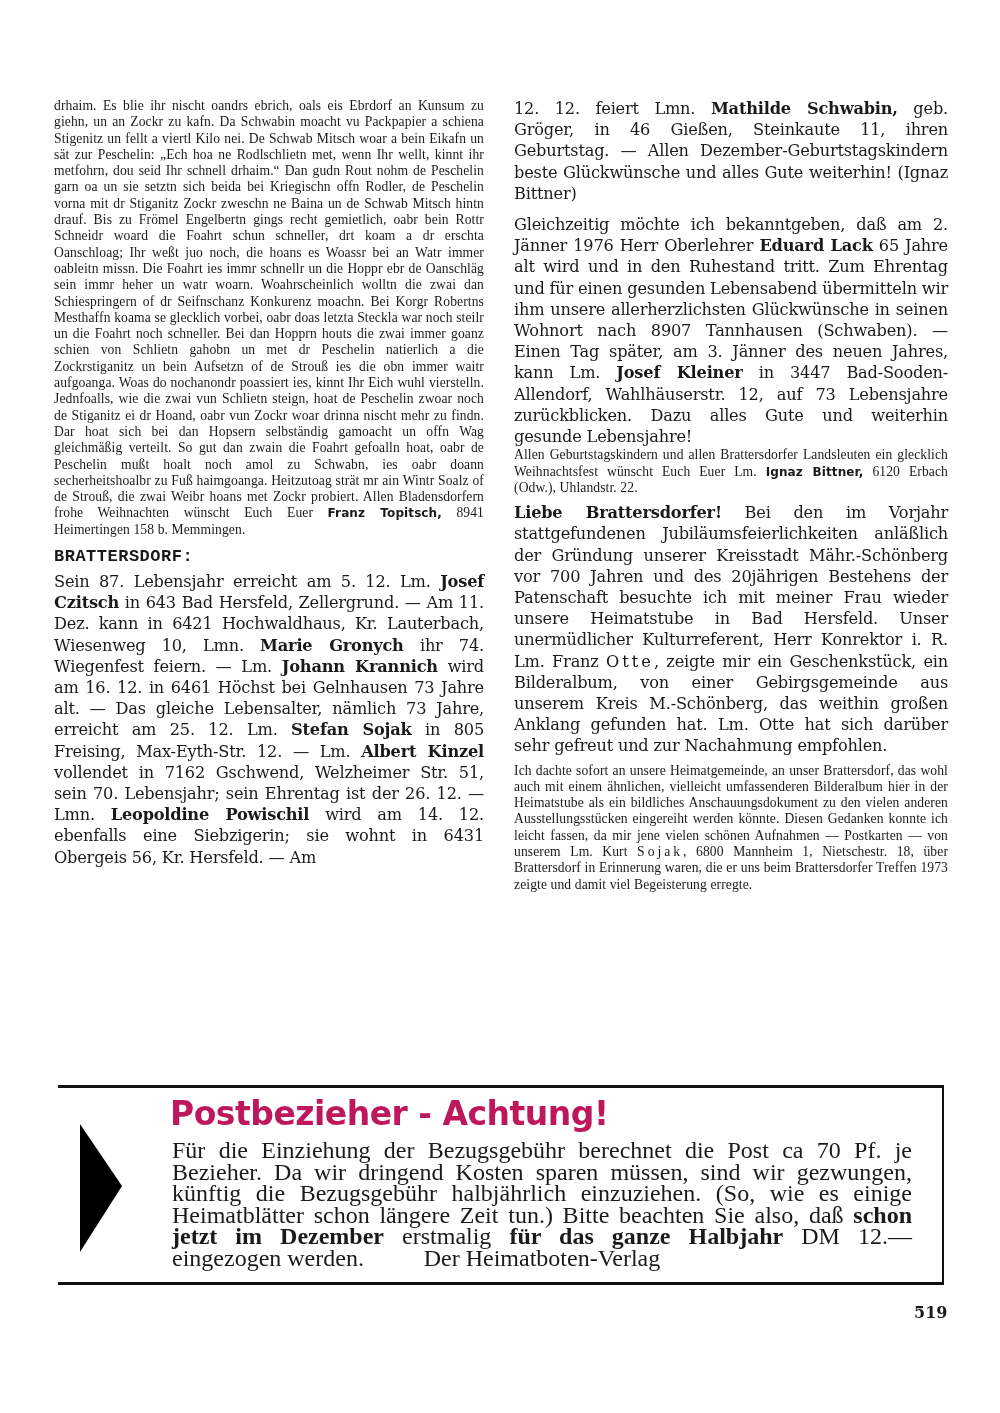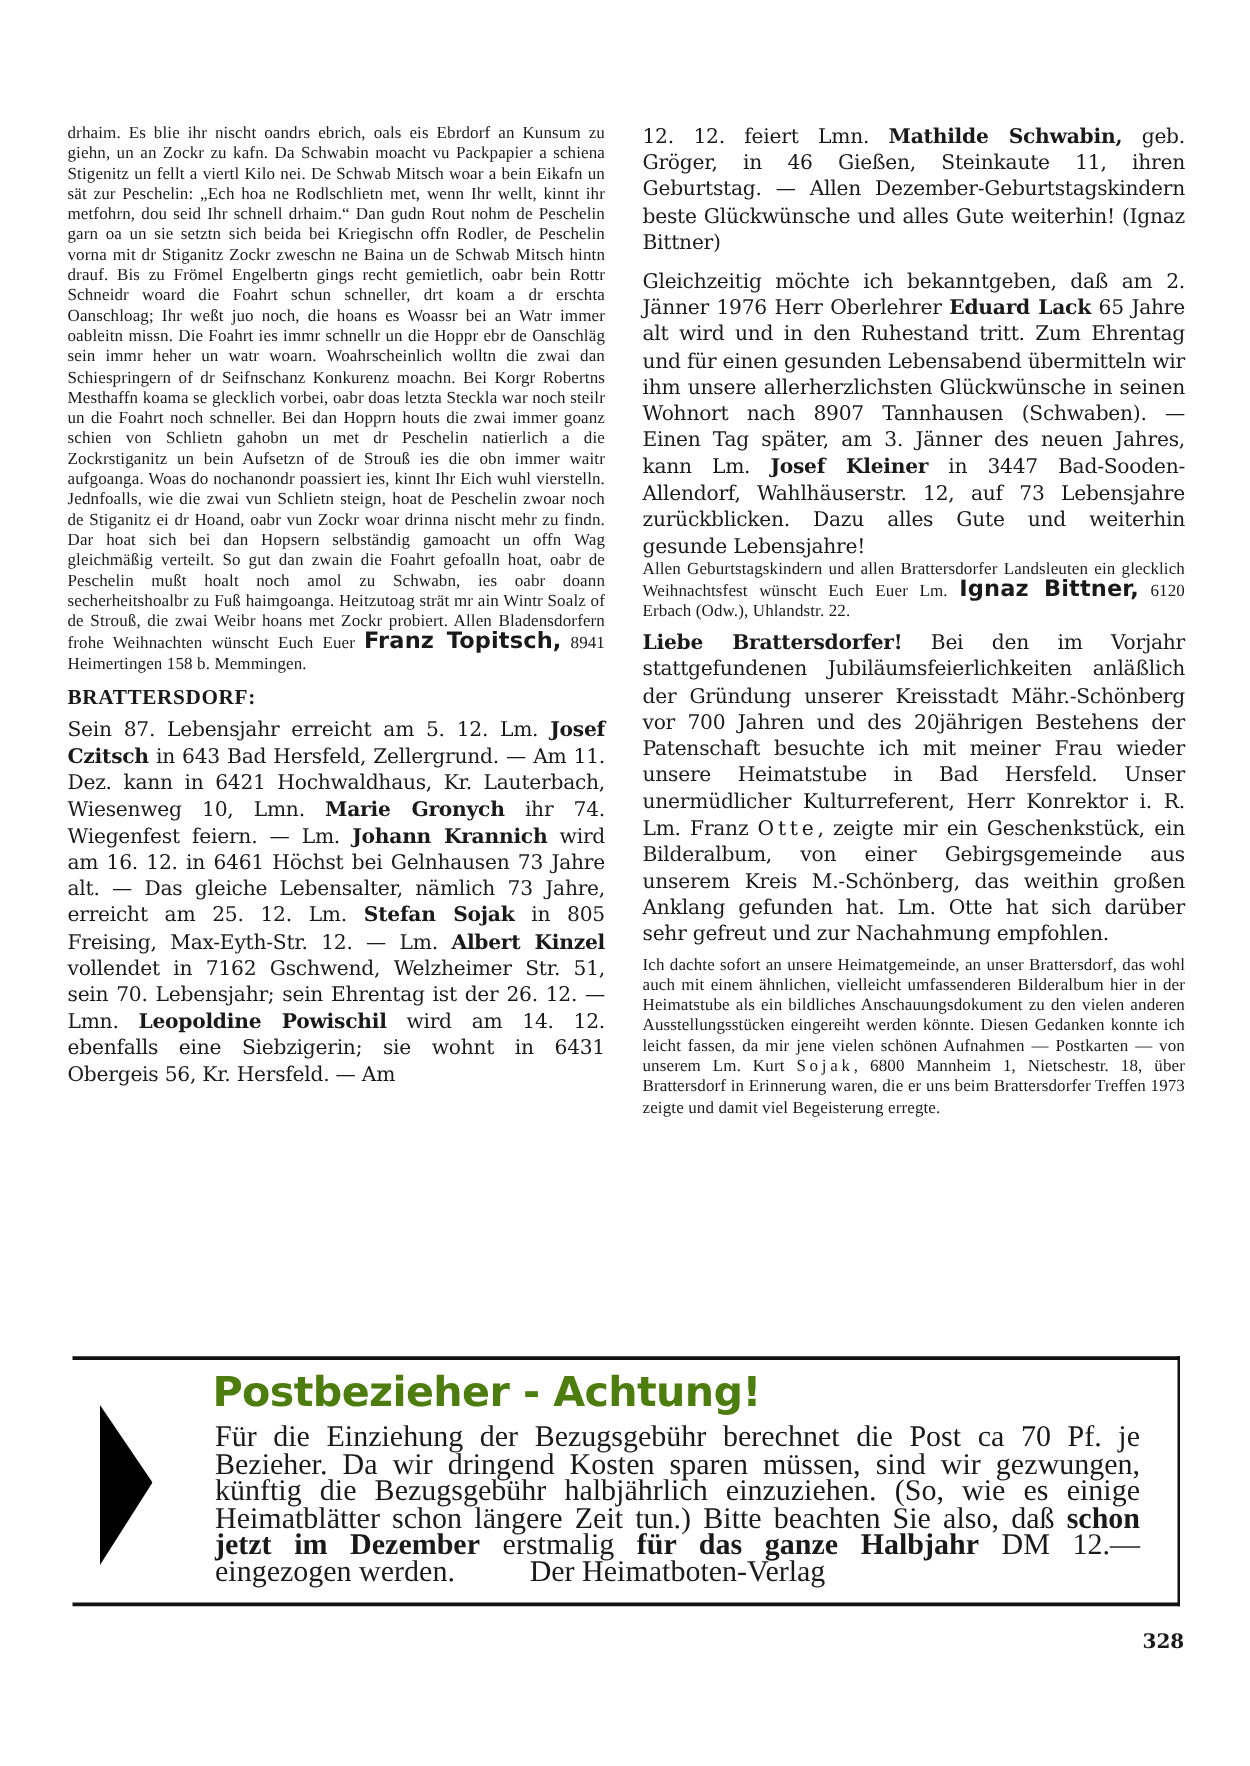--- a/index.html
+++ b/index.html
@@ -11,38 +11,38 @@
       font-family: "Liberation Serif", serif;
       font-size: 13.6px; line-height: 16.3px;
       text-align: justify; margin: 0; letter-spacing: 0.1px;
     }
     .large {
       font-family: "DejaVu Serif", serif;
       font-size: 16.2px; line-height: 21.2px;
       text-align: justify; margin: 0; letter-spacing: -0.2px;
     }
     .heading {
-      font-family: Liberation Serif, serif; font-weight: bold;
+      font-family: Liberation Mono, monospace; font-weight: bold;
       font-size: 17px; letter-spacing: 0.5px; margin: 9px 0 5px 0;
     }
     b { font-weight: bold; }
-    .grot { font-family: "DejaVu Sans", sans-serif; font-weight: bold; font-size: 18px; }
+    .grot { font-family: "DejaVu Sans", sans-serif; font-weight: bold; font-size: 12px; }
     .spaced { letter-spacing: 3px; margin-top: 48px; }
     .gap { height: 10px; }
     .gap-s { height: 6px; }
     .box {
       position: absolute; left: 58px; top: 1085px; width: 886px; height: 200px;
       border-top: 3px solid #111; border-bottom: 3px solid #111; border-right: 2px solid #111;
       box-sizing: border-box;
     }
     .arrow { position: absolute; left: 22px; top: 36px; width: 42px; height: 128px; }
     .box-title {
       position: absolute; left: 112px; top: 6px;
       font-family: "DejaVu Sans", sans-serif; font-weight: bold; font-size: 33px;
-      letter-spacing: -0.5px; color: #4d7c0f;
+      letter-spacing: -0.5px; color: #be185d;
     }
     .box-body {
       position: absolute; left: 114px; top: 52px; width: 740px;
       font-family: "Liberation Serif", serif; font-size: 24px; line-height: 21.5px;
       text-align: justify; margin: 0;
     }
     .signature { display: block; text-align: center; margin-top: -21.5px; }
     .page-number {
       position: absolute; left: 914px; top: 1303px;
       font-family: "DejaVu Serif", serif; font-weight: bold; font-size: 16px;
@@ -71,13 +71,13 @@
 </div>
 
 <div class="box">
   <svg class="arrow" viewBox="0 0 42 128">
     <polygon points="0,0 42,62 0,128" fill="#000"></polygon>
   </svg>
   <div class="box-title">Postbezieher - Achtung!</div>
   <p class="box-body"><span>Für die Einziehung der Bezugsgebühr berechnet die Post ca 70 Pf. je Bezieher. Da wir dringend Kosten sparen müssen, sind wir gezwungen, künftig die Bezugsgebühr halbjährlich einzuziehen. (So, wie es einige Heimatblätter schon längere Zeit tun.) Bitte beachten Sie also, daß </span><b>schon jetzt im Dezember</b><span> erstmalig </span><b>für das ganze Halbjahr</b><span> DM 12.— eingezogen werden.</span><span class="signature">Der Heimatboten-Verlag</span></p>
 </div>
 
-<div class="page-number">328</div>
+<div class="page-number">519</div>
 
 </body></html>

